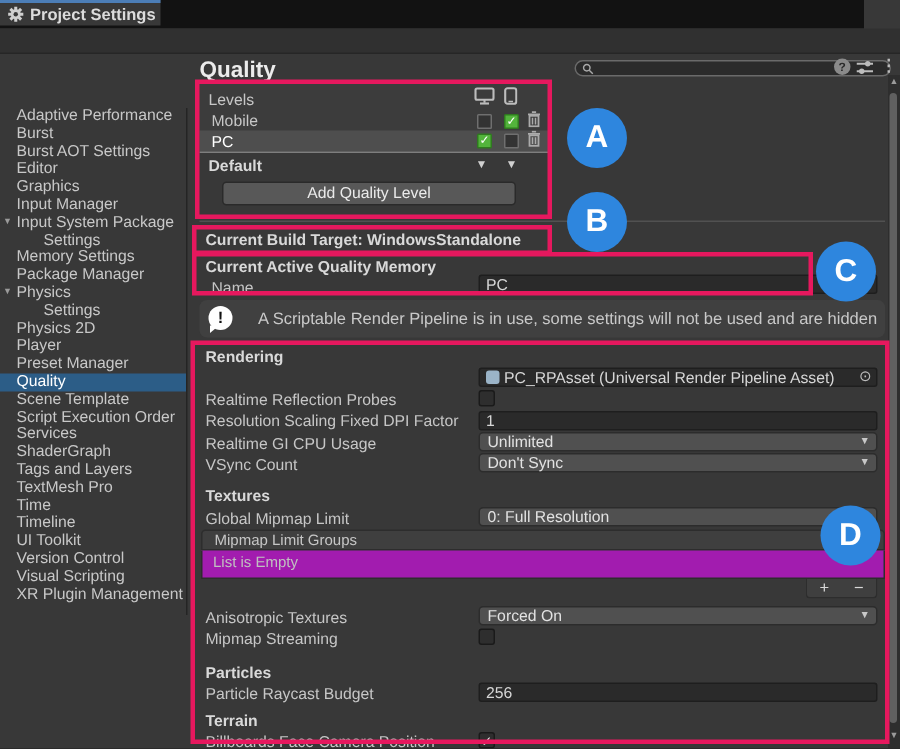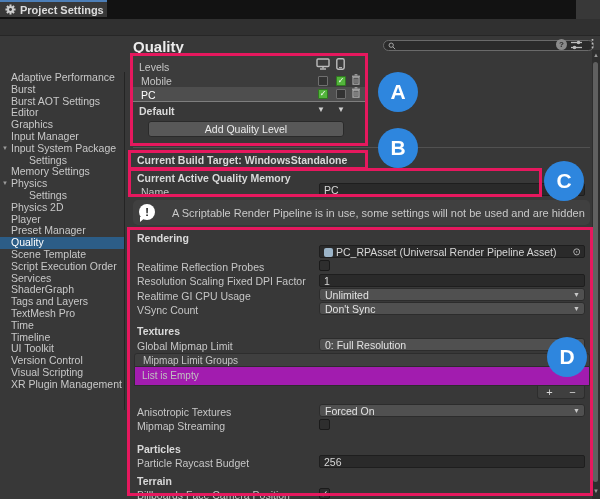--- a/index.html
+++ b/index.html
@@ -109,20 +109,21 @@
   <div class="sidebar">
     <div class="srow">Adaptive Performance</div>
     <div class="srow">Burst</div>
     <div class="srow">Burst AOT Settings</div>
     <div class="srow">Editor</div>
     <div class="srow">Graphics</div>
     <div class="srow">Input Manager</div>
     <div class="srow"><span class="fold">▼</span><span>Input System Package</span></div>
     <div class="srow sub">Settings</div>
     <div class="srow">Memory Settings</div>
+    <div class="srow">Package Manager</div>
     <div class="srow"><span class="fold">▼</span><span>Physics</span></div>
     <div class="srow sub">Settings</div>
     <div class="srow">Physics 2D</div>
     <div class="srow">Player</div>
     <div class="srow">Preset Manager</div>
     <div class="srow sel">Quality</div>
     <div class="srow">Scene Template</div>
     <div class="srow">Script Execution Order</div>
     <div class="srow">Services</div>
     <div class="srow">ShaderGraph</div>

